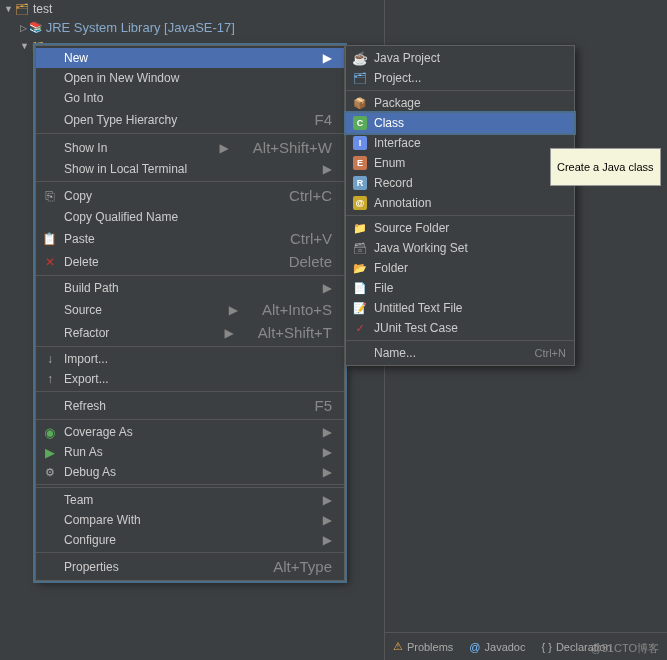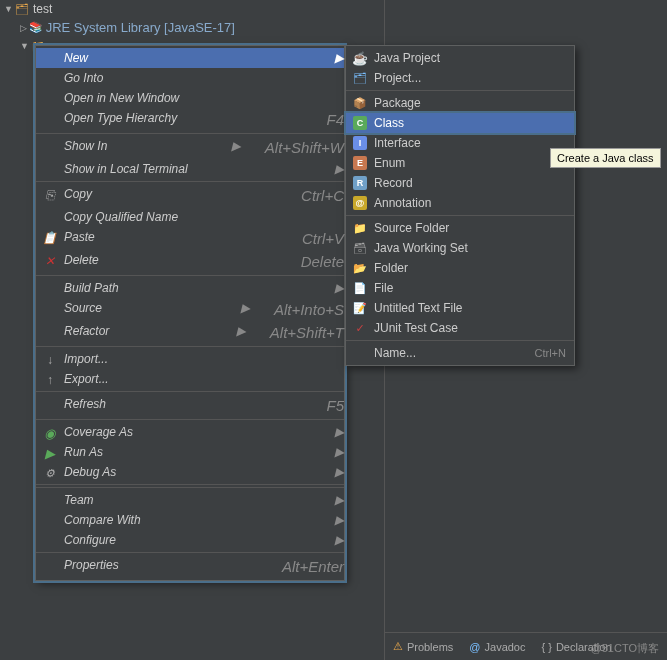--- a/index.html
+++ b/index.html
@@ -73,27 +73,27 @@
       background: #3c3f41;
       border: 1px solid #5e6060;
       box-shadow: 3px 3px 8px rgba(0,0,0,0.5);
       z-index: 10;
       padding: 2px 0;
       outline: 2px solid #4a6e8a;
     }
 
     .menu-item {
       display: flex;
-      padding: 3px 0 3px 28px;
+      align-items: center;
+      padding: 3px 12px 3px 28px;
       color: #ccc;
       font-size: 12px;
       cursor: pointer;
       position: relative;
       white-space: nowrap;
-      font-style: italic;
     }
 
     .menu-item .item-icon {
       position: absolute;
       left: 6px;
       width: 16px;
       height: 16px;
       display: flex;
       align-items: center;
       justify-content: center;
@@ -164,21 +164,21 @@
     }
 
     
     .tooltip {
       position: absolute;
       left: 550px;
       top: 148px;
       background: #f5f5dc;
       color: #000;
       border: 1px solid #999;
-      padding: 3px 6px;
+      padding: 12px 6px;
       font-size: 11px;
       z-index: 20;
       white-space: nowrap;
     }
     .icon-class { 
       display: inline-block;
       width: 14px; height: 14px;
       background: #5aaa5a;
       border-radius: 2px;
       font-size: 9px;
@@ -292,24 +292,24 @@
     </div>
   </div>
 
   <div class="context-menu">
 
     <div class="menu-item new-highlight">
       <span>New</span>
       <span class="arrow" style="margin-left:auto;">▶</span>
     </div>
     <div class="menu-item">
+      <span>Open in New Window</span>
+    </div>
+    <div class="menu-item">
       <span>Go Into</span>
-    </div>
-    <div class="menu-item">
-      <span>Open in New Window</span>
     </div>
     <div class="menu-item">
       <span>Open Type Hierarchy</span>
       <span class="shortcut">F4</span>
     </div>
     <div class="menu-separator"></div>
     <div class="menu-item">
       <span>Show In</span>
       <span class="arrow" style="margin-left:auto; color:#888;">▶</span>
       <span class="shortcut" style="margin-left:4px;">Alt+Shift+W</span>
@@ -392,21 +392,21 @@
       <span>Compare With</span>
       <span class="arrow" style="margin-left:auto; color:#888;">▶</span>
     </div>
     <div class="menu-item">
       <span>Configure</span>
       <span class="arrow" style="margin-left:auto; color:#888;">▶</span>
     </div>
     <div class="menu-separator"></div>
     <div class="menu-item">
       <span>Properties</span>
-      <span class="shortcut">Alt+Enter</span>
+      <span class="shortcut">Alt+Type</span>
     </div>
   </div>
 
   <div class="submenu">
     <div class="submenu-item">
       <span class="item-icon" style="color:#e8a84c; font-size:13px;">☕</span>
       <span>Java Project</span>
     </div>
     <div class="submenu-item">
       <span class="item-icon" style="color:#7abfff; font-size:11px;">🗂</span>

